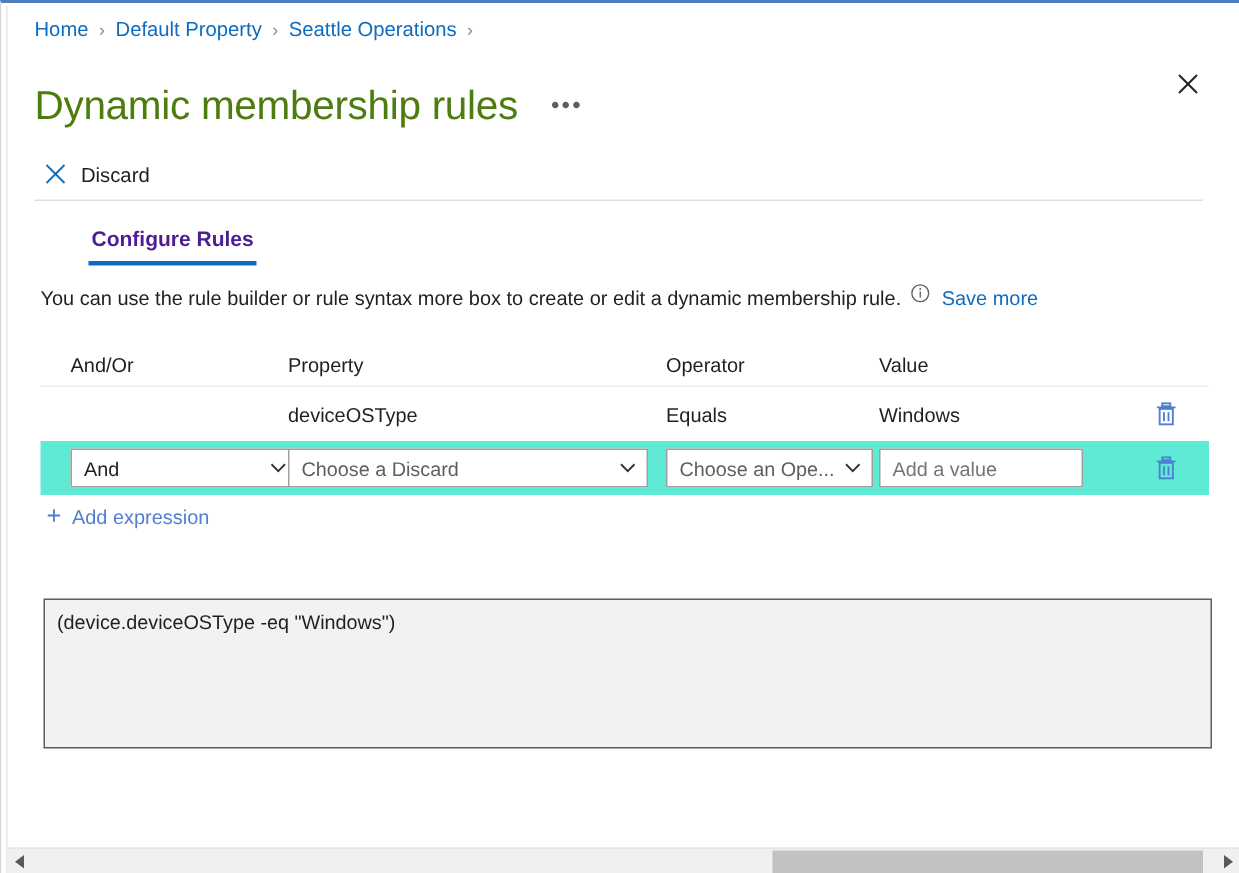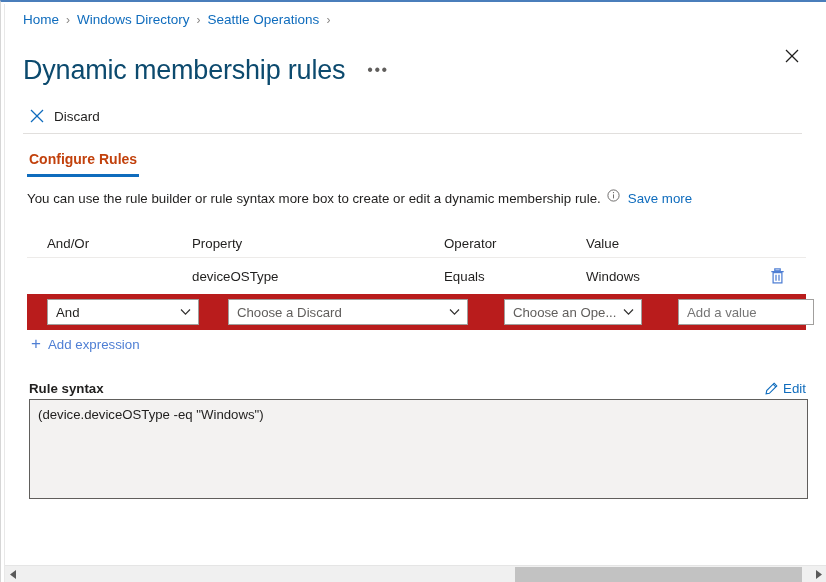--- a/index.html
+++ b/index.html
@@ -42,21 +42,21 @@
   }
 
   
   .title-row {
     position: absolute; left: 22px; top: 32px;
     display: flex; align-items: baseline;
   }
   .page-title {
     font-size: 27px;
     font-weight: 400;
-    color: #0c4a6e;
+    color: #4d7c0f;
     letter-spacing: -0.2px;
     line-height: 36px;
   }
   .ellipsis-btn {
     margin-left: 22px;
     color: #605e5c;
     font-size: 16px;
     letter-spacing: 1.5px;
     cursor: pointer;
     position: relative; top: -4px;
@@ -98,25 +98,26 @@
     background: #e1dfdd;
   }
 
   
   .tabs {
     position: absolute; left: 26px; top: 147px;
     display: flex;
   }
   .tab {
     font-size: 14px;
-    color: #c2410c;
+    color: #4c1d95;
     font-weight: 600;
     padding: 2px 2px 7px 2px;
     cursor: pointer;
     border-bottom: 3px solid transparent;
+    margin-left: 32px;
   }
   .tab.active { border-bottom-color: #0f6cbd; }
 
   
   .desc {
     position: absolute; left: 26px; top: 189px;
     display: flex; align-items: center;
     font-size: 13.3px;
     color: #201f1e;
     white-space: nowrap;
@@ -153,23 +154,22 @@
   .col-del   { width: 40px; }
 
   .rules-row {
     display: flex; align-items: center;
     min-height: 34px;
     font-size: 13.3px;
     color: #201f1e;
   }
   .rules-row.existing { height: 36px; }
   .rules-row.editing {
-    background: #b91c1c;
+    background: #5eead4;
     height: 36px;
-    gap: 36px;
   }
   .cell-text { color: #201f1e; }
 
   .del-btn {
     width: 22px; height: 22px;
     display: flex; align-items: center; justify-content: center;
     cursor: pointer;
     color: #4f7fd4;
   }
   .del-btn svg { display: block; }
@@ -285,21 +285,21 @@
 </style>
 </head>
 <body>
 
 <div class="page">
   <div class="sliver"></div>
 
   <nav class="breadcrumb">
     <span class="crumb">Home</span>
     <span class="crumb-sep">›</span>
-    <span class="crumb">Windows Directory</span>
+    <span class="crumb">Default Property</span>
     <span class="crumb-sep">›</span>
     <span class="crumb">Seattle Operations</span>
     <span class="crumb-sep">›</span>
   </nav>
 
   <div class="title-row">
     <h1 class="page-title">Dynamic membership rules</h1>
     <span class="ellipsis-btn">•••</span>
   </div>
 
@@ -414,32 +414,20 @@
         </div>
       </div>
     </div>
   </div>
 
   <div class="add-expr">
     <span class="plus">+</span>
     <span class="lbl">Add expression</span>
   </div>
 
-  <div class="syntax-head">
-    <span class="syntax-label">Rule syntax</span>
-    <span class="edit-link">
-      <span class="pen">
-        <svg width="13" height="13" viewBox="0 0 13 13" fill="none" stroke="currentColor" stroke-width="1.1">
-          <path d="M9.1 1.2l2.7 2.7-7.4 7.4-3.3 0.6 0.6-3.3z"></path>
-          <line x1="8.1" y1="2.2" x2="10.8" y2="4.9"></line>
-        </svg>
-      </span>
-      <span class="lbl">Edit</span>
-    </span>
-  </div>
 
   <div class="syntax-box">(device.deviceOSType -eq "Windows")</div>
 
   <div class="hscroll">
     <div class="hs-arrow">
       <svg width="7" height="9" viewBox="0 0 7 9" fill="currentColor">
           <polygon points="6,0 6,9 0,4.5"></polygon>
         </svg>
     </div>
     <div class="hs-track">

